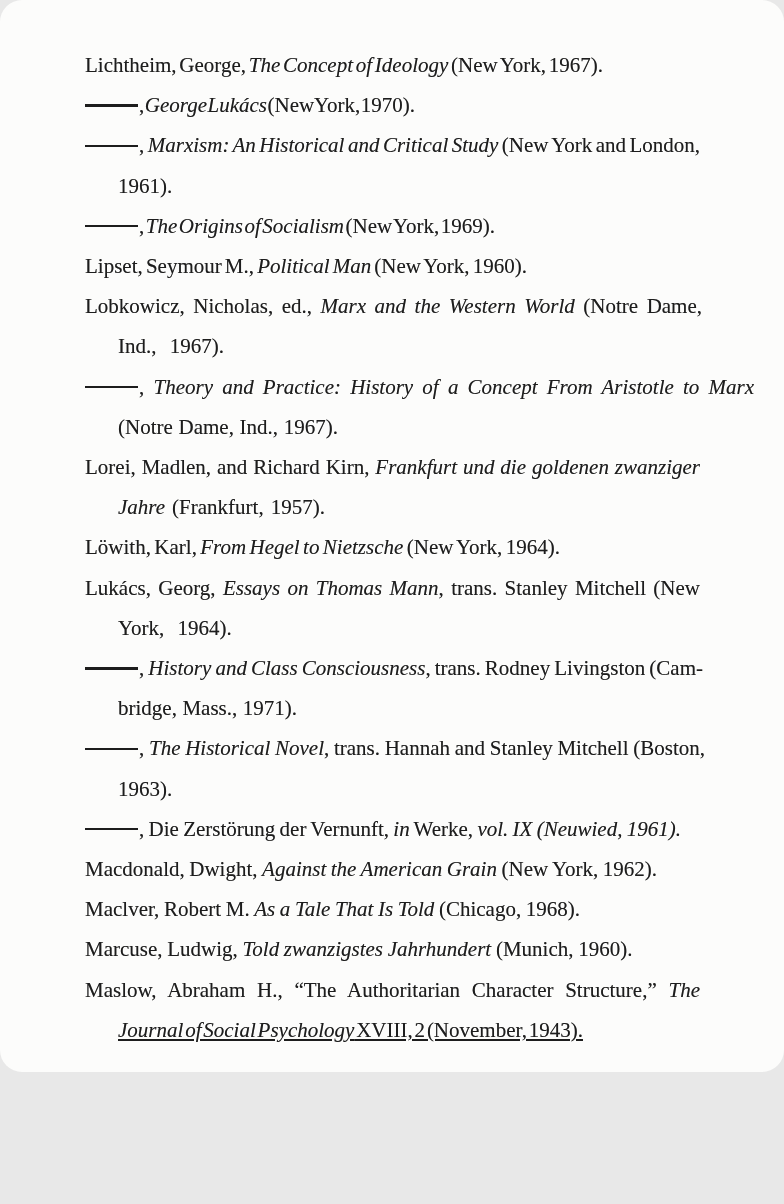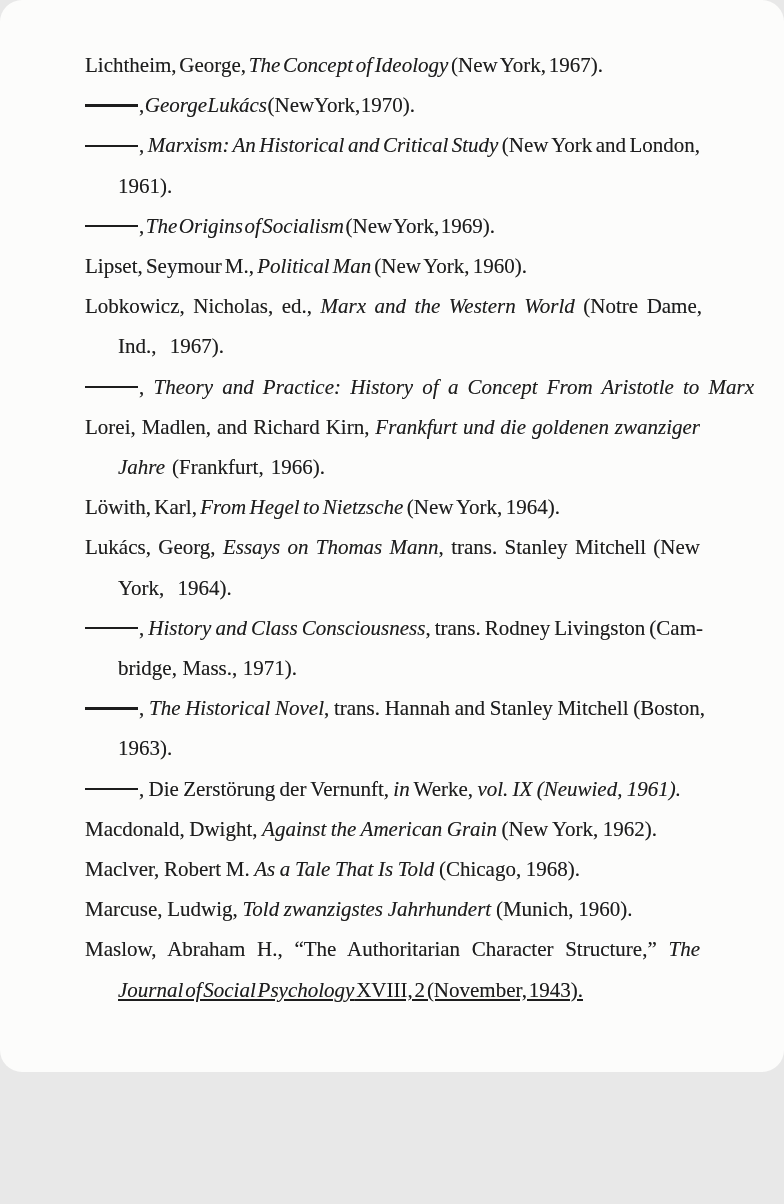--- a/index.html
+++ b/index.html
@@ -69,24 +69,25 @@
       </p>
       <p class="entry">
         <span class="line" style="word-spacing: -2.11px;"><span class="ltxt"><span>Lipset, Seymour M., </span><i>Political Man</i><span> (New York, 1960).</span></span></span>
       </p>
       <p class="entry">
         <span class="line" style="word-spacing: 3.28px;"><span class="ltxt"><span>Lobkowicz, Nicholas, ed., </span><i>Marx and the Western World</i><span> (Notre Dame,</span></span></span>
         <span class="line cont" style="word-spacing: 8px;"><span class="ltxt"><span>Ind., 1967).</span></span></span>
       </p>
       <p class="entry">
         <span class="line" style="word-spacing: 3.95px;"><span class="ltxt"><span class="mdash"></span><span>, </span><i>Theory and Practice: History of a Concept From Aristotle to Marx</i></span></span>
+        <span class="line cont" style="word-spacing: 0.44px;"><span class="ltxt"><span>(Notre Dame, Ind., 1967).</span></span></span>
       </p>
       <p class="entry">
         <span class="line" style="word-spacing: 0.68px;"><span class="ltxt"><span>Lorei, Madlen, and Richard Kirn, </span><i>Frankfurt und die goldenen zwanziger</i></span></span>
-        <span class="line cont" style="word-spacing: 1.82px;"><span class="ltxt"><i>Jahre</i><span> (Frankfurt, 1966).</span></span></span>
+        <span class="line cont" style="word-spacing: 1.82px;"><span class="ltxt"><i>Jahre</i><span> (Frankfurt, 1957).</span></span></span>
       </p>
       <p class="entry">
         <span class="line" style="word-spacing: -1.85px;"><span class="ltxt"><span>Löwith, Karl, </span><i>From Hegel to Nietzsche</i><span> (New York, 1964).</span></span></span>
       </p>
       <p class="entry">
         <span class="line" style="word-spacing: 2.08px;"><span class="ltxt"><span>Lukács, Georg, </span><i>Essays on Thomas Mann</i><span>, trans. Stanley Mitchell (New</span></span></span>
         <span class="line cont" style="word-spacing: 8px;"><span class="ltxt"><span>York, 1964).</span></span></span>
       </p>
       <p class="entry">
         <span class="line" style="word-spacing: -1.18px;"><span class="ltxt"><span class="mdash"></span><span>, </span><i>History and Class Consciousness</i><span>, trans. Rodney Livingston (Cam-</span></span></span>

